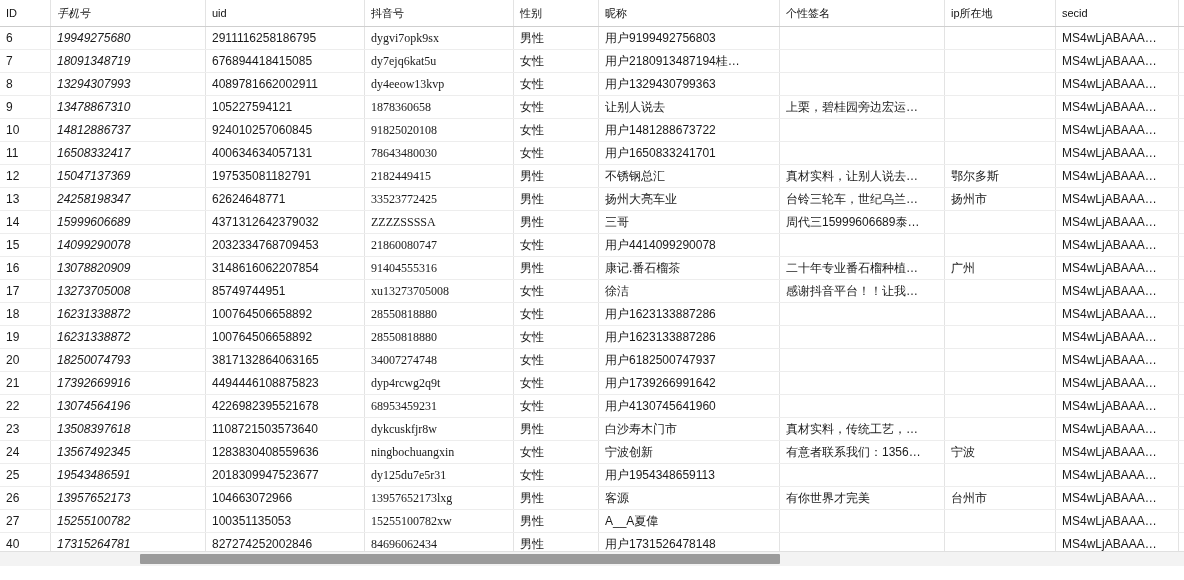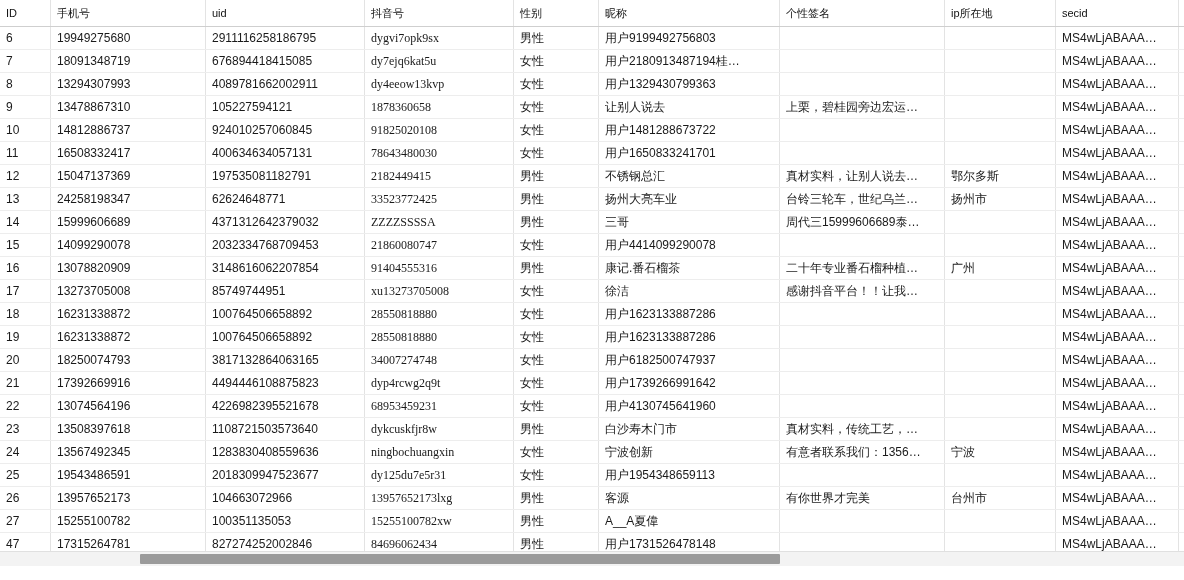--- a/index.html
+++ b/index.html
@@ -45,21 +45,21 @@
     font-size: 11px;
     color: #111;
     height: 22px;
     line-height: 22px;
   }
   table.grid tbody td {
     font-size: 12px;
     color: #1a1a1a;
   }
   .col-id      { width: 38px; }
-  .col-phone   { width: 142px; }
+  .col-phone   { width: 142px; font-style: italic; }
   .col-uid     { width: 146px; }
   .col-douyin  { width: 136px; font-family: Liberation Serif, serif; }
   .col-gender  { width: 72px; }
   .col-nick    { width: 168px; }
   .col-sign    { width: 152px; margin-top: 40px; }
   .col-ip      { width: 98px; }
   .col-secid   { width: 110px; }
   .col-avatar  { width: 122px; }
   .secid-cell { color: #2a2a2a; font-family: "Liberation Sans", sans-serif; }
   .url-cell { color: #2a2a2a; }
@@ -360,21 +360,21 @@
           <td class="col-uid">100351135053</td>
           <td class="col-douyin">15255100782xw</td>
           <td class="col-gender">男性</td>
           <td class="col-nick">A__A夏偉</td>
           <td class="col-sign"></td>
           <td class="col-ip"></td>
           <td class="col-secid secid-cell">MS4wLjABAAA…</td>
           <td class="col-avatar url-cell">https://p</td>
         </tr>
         <tr>
-          <td class="col-id">47</td>
+          <td class="col-id">40</td>
           <td class="col-phone">17315264781</td>
           <td class="col-uid">827274252002846</td>
           <td class="col-douyin">84696062434</td>
           <td class="col-gender">男性</td>
           <td class="col-nick">用户1731526478148</td>
           <td class="col-sign"></td>
           <td class="col-ip"></td>
           <td class="col-secid secid-cell">MS4wLjABAAA…</td>
           <td class="col-avatar url-cell">https://p</td>
         </tr>

